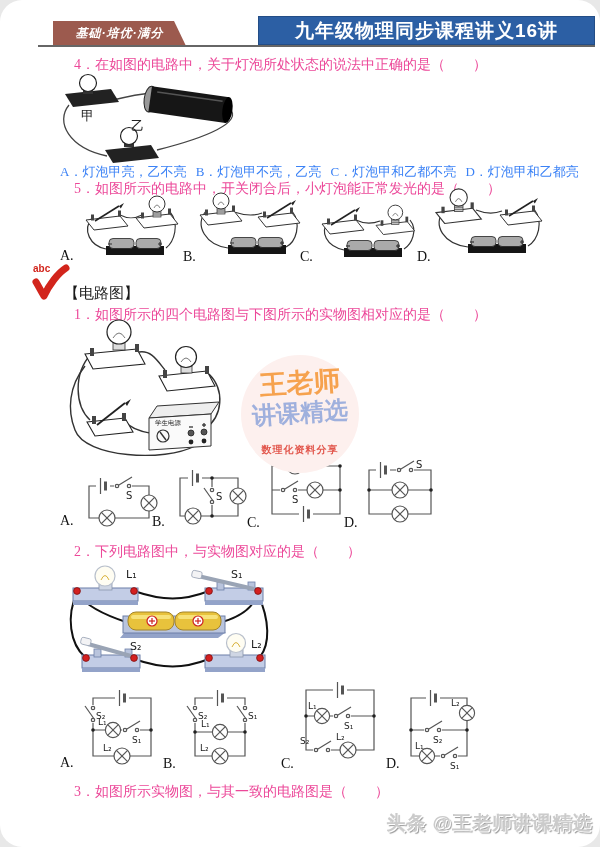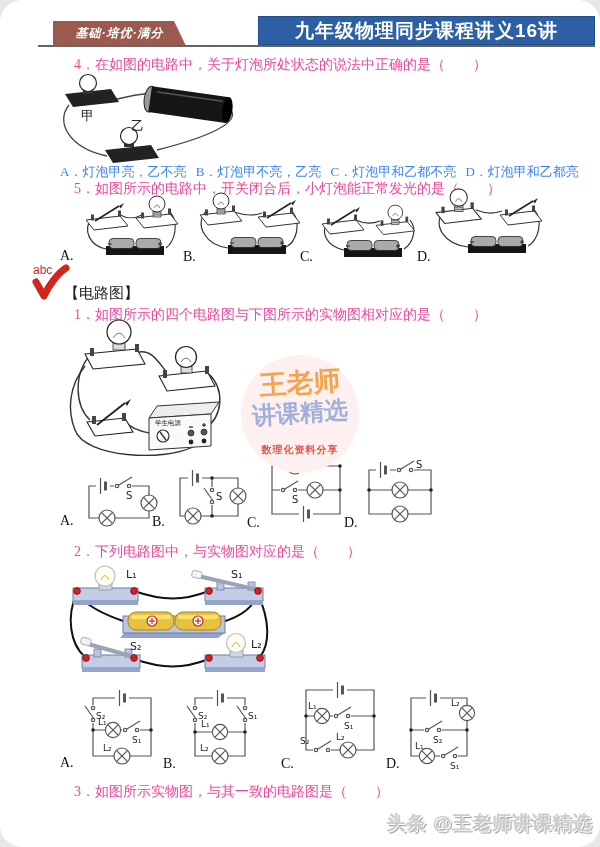--- a/index.html
+++ b/index.html
@@ -28,21 +28,21 @@
   
   .wm { position:absolute; left:241px; top:355px; width:118px; height:118px; border-radius:50%;
         background:#fdf0ee; text-align:center; font-weight:bold; pointer-events:none; }
   .wm .l1 { position:absolute; left:0; right:0; top:10px; font-size:27px; color:#f6a24e;
             transform:rotate(-4deg); }
   .wm .l2 { position:absolute; left:0; right:0; top:42px; font-size:24px; color:#9fb0dd;
             transform:rotate(-4deg); }
   .wm .l3 { position:absolute; left:0; right:0; top:88px; font-size:10px; color:#e2574d;
             letter-spacing:1px; }
   
-  .abc { position:absolute; left:33px; top:263px; font-size:12px; font-weight:normal; color:#d2251c;
+  .abc { position:absolute; left:33px; top:263px; font-size:10px; font-weight:bold; color:#d2251c;
          font-family:"Liberation Sans",sans-serif; }
   
   .pageno { position:absolute; left:0; width:100%; top:814px; text-align:center; font-size:12px; color:#333; }
   .toutiao { position:absolute; right:8px; top:810px; font-size:19px; font-weight:bold;
      font-family:"Liberation Sans",sans-serif; color:#cbcbcb; letter-spacing:1px;
      text-shadow:1px 1px 0 #ffffff, 2px 2px 1px #9a9a9a; }
 </style>
 </head>
 <body>
 

